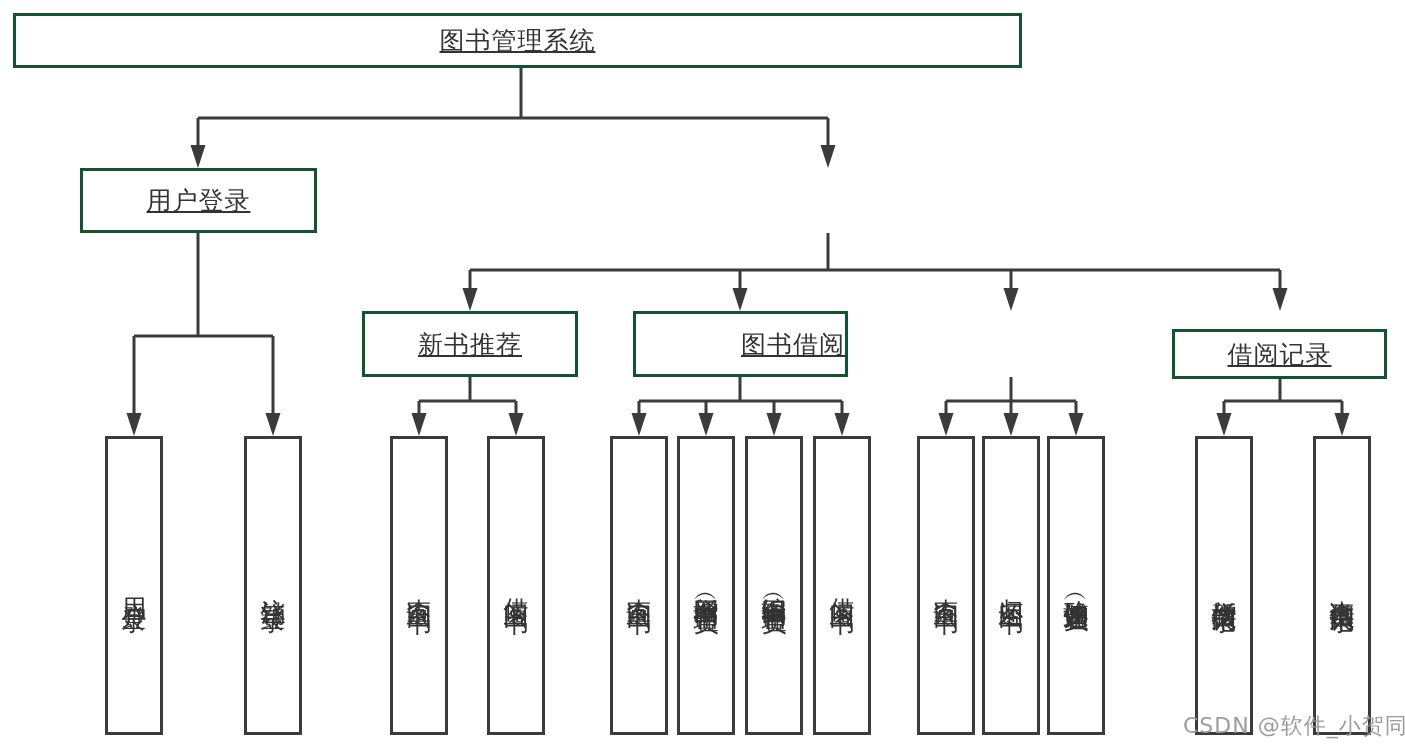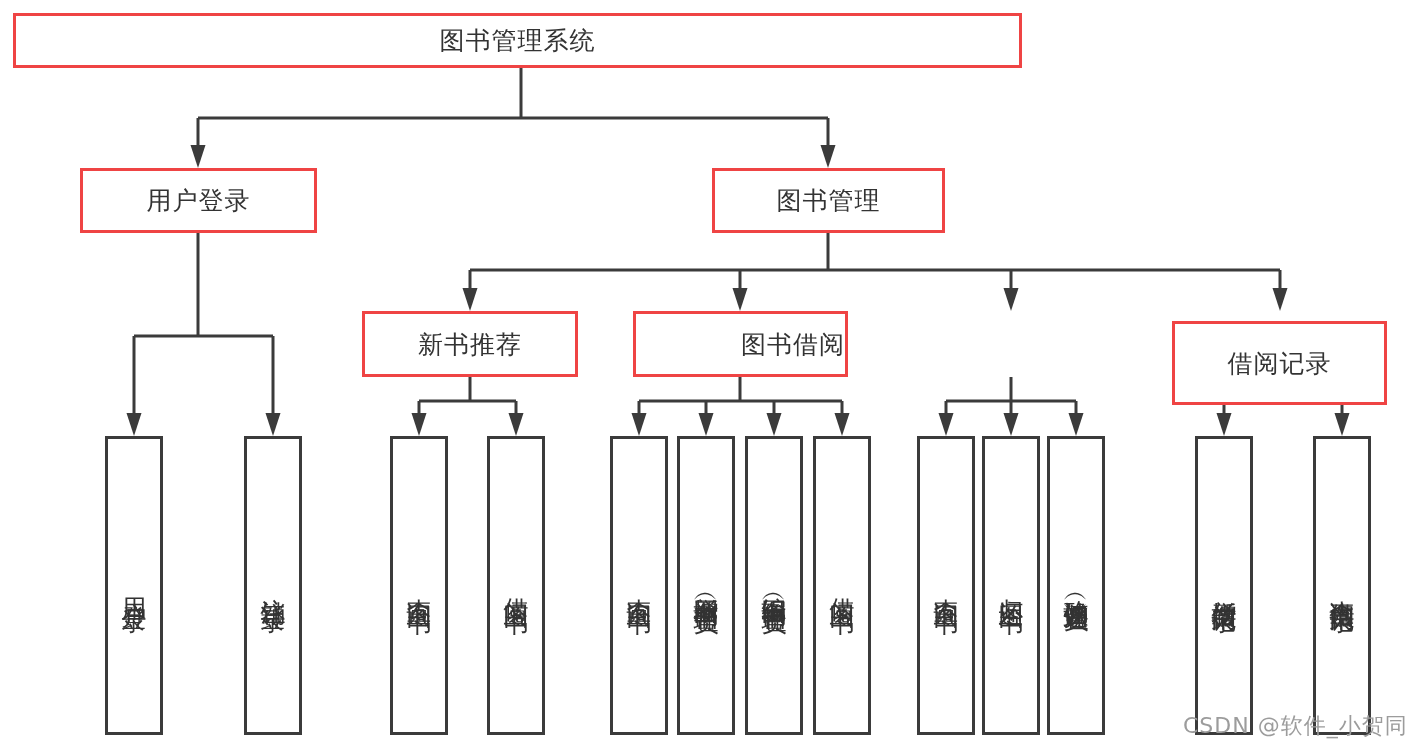--- a/index.html
+++ b/index.html
@@ -13,29 +13,30 @@
   }
   #connectors {
     position: absolute;
     left: 0; top: 0;
     width: 1405px; height: 747px;
     pointer-events: none;
   }
   .node {
     position: absolute;
     box-sizing: border-box;
-    border: 3px solid #ef4444;
+    border: 3px solid #14532d;
     background: #ffffff;
     display: flex;
     align-items: center;
     justify-content: center;
     color: #333333;
     font-size: 25px;
     letter-spacing: 1px;
     white-space: nowrap;
+    text-decoration: underline;
   }
   .leaf {
     position: absolute;
     box-sizing: border-box;
     border: 3px solid #3b3b3b;
     background: #ffffff;
     display: flex;
     align-items: center;
     justify-content: center;
     color: #333333;
@@ -116,31 +117,28 @@
       <polygon points="1334.5,413 1349.5,413 1342,436" fill="#3b3b3b"></polygon>
     </svg>
 
   <div class="node" style="left:13px; top:13px; width:1009px; height:55px;">
     <span>图书管理系统</span>
   </div>
 
   <div class="node" style="left:80px; top:168px; width:237px; height:65px;">
     <span>用户登录</span>
   </div>
-  <div class="node" style="left:712px; top:168px; width:233px; height:65px;">
-    <span>图书管理</span>
-  </div>
 
   <div class="node" style="left:362px; top:311px; width:216px; height:66px;">
     <span>新书推荐</span>
   </div>
   <div class="node" style="left:633px; top:311px; width:215px; height:66px;justify-content:flex-end;">
     <span>图书借阅</span>
   </div>
-  <div class="node" style="left:1172px; top:321px; width:215px; height:84px;">
+  <div class="node" style="left:1172px; top:329px; width:215px; height:50px;">
     <span>借阅记录</span>
   </div>
 
   <div class="leaf" style="left:105px; top:436px; width:58px; height:299px;">
     <span>用户登录</span>
   </div>
   <div class="leaf" style="left:244px; top:436px; width:58px; height:299px;">
     <span>注销登录</span>
   </div>
 

